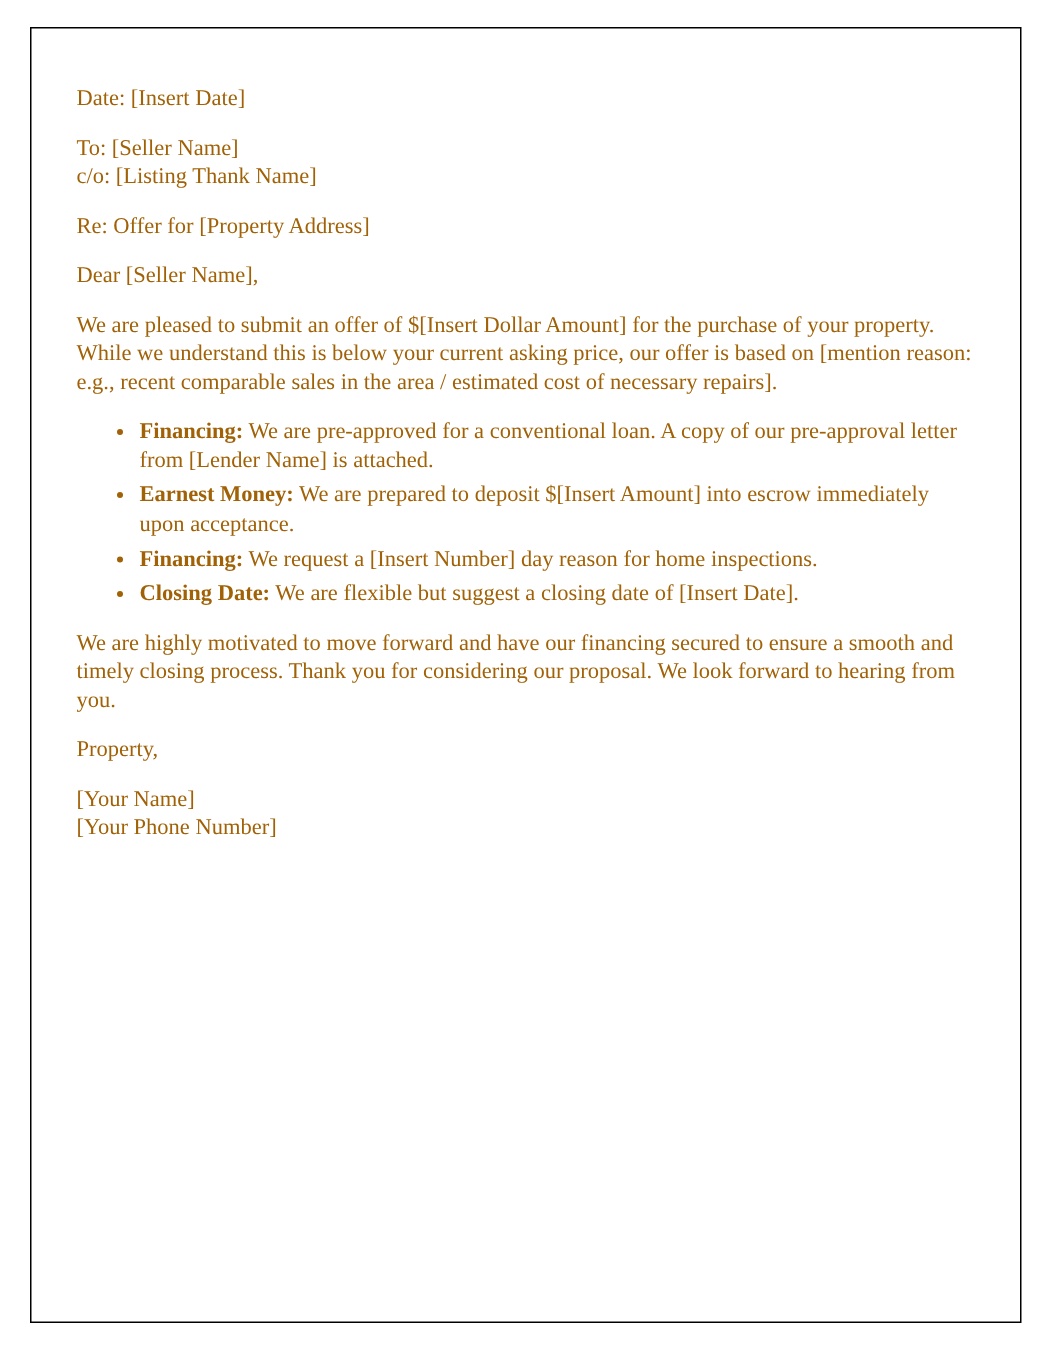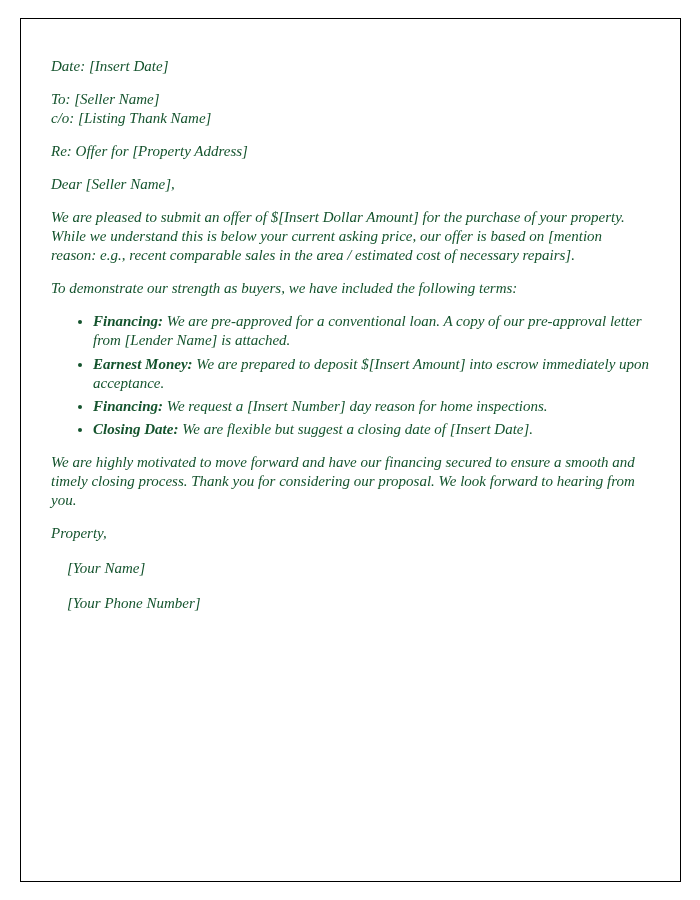--- a/index.html
+++ b/index.html
@@ -11,43 +11,42 @@
     font-family: "Liberation Serif", "DejaVu Serif", serif;
   }
   .page {
     box-sizing: border-box;
     margin: 18px 20px;
     width: 661px;
     height: 864px;
     border: 1px solid #000000;
     padding: 24px 30px 30px 30px;
     background: #ffffff;
-    color: #14532d;
+    color: #a16207;
     font-size: 15px;
     line-height: 1.27;
-    font-style: italic;
   }
   .block {
     margin: 14px 0;
   }
   .line {
     margin: 0;
   }
   p {
     margin: 14px 0;
   }
   ul.terms {
     margin: 14px 0;
     padding-left: 42px;
   }
   ul.terms li {
     margin: 4px 0 2px 0;
   }
   .sig p {
-    margin: 16px;
+    margin: 0;
   }
 </style>
 </head>
 <body>
 
 <div class="page">
 
   <div class="block">
     <p class="line">Date: [Insert Date]</p>
   </div>
@@ -59,21 +58,20 @@
 
   <div class="block">
     <p class="line">Re: Offer for [Property Address]</p>
   </div>
 
   <p>Dear [Seller Name],</p>
 
 
   <p>We are pleased to submit an offer of $[Insert Dollar Amount] for the purchase of your property. While we understand this is below your current asking price, our offer is based on [mention reason: e.g., recent comparable sales in the area / estimated cost of necessary repairs].</p>
 
-  <p>To demonstrate our strength as buyers, we have included the following terms:</p>
 
   <ul class="terms">
     <li><strong>Financing:</strong><span> We are pre-approved for a conventional loan. A copy of our pre-approval letter from [Lender Name] is attached.</span></li>
     <li><strong>Earnest Money:</strong><span> We are prepared to deposit $[Insert Amount] into escrow immediately upon acceptance.</span></li>
     <li><strong>Financing:</strong><span> We request a [Insert Number] day reason for home inspections.</span></li>
     <li><strong>Closing Date:</strong><span> We are flexible but suggest a closing date of [Insert Date].</span></li>
   </ul>
 
   <p>We are highly motivated to move forward and have our financing secured to ensure a smooth and timely closing process. Thank you for considering our proposal. We look forward to hearing from you.</p>
 

